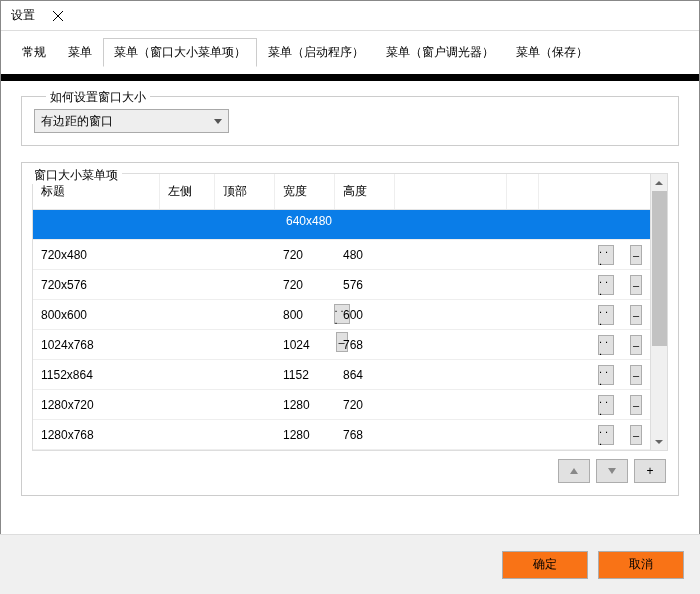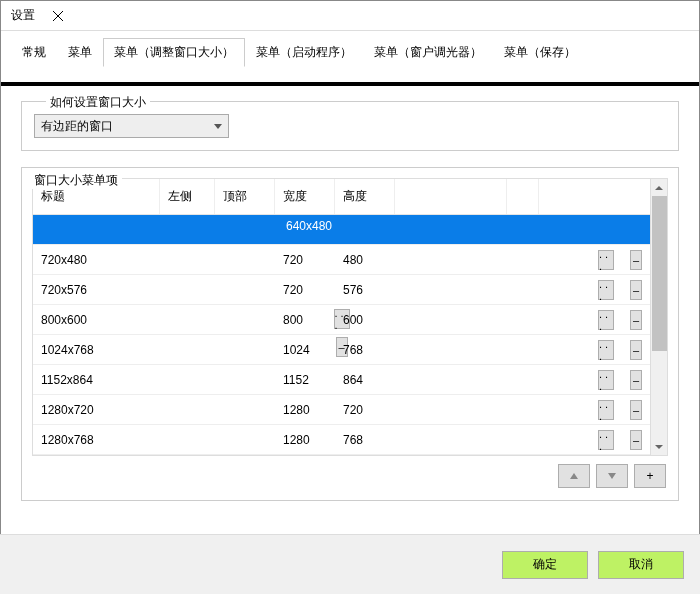--- a/index.html
+++ b/index.html
@@ -1,21 +1,21 @@
 <!DOCTYPE html>
 <html><head>
 <meta charset="utf-8">
 <style>
 * { box-sizing: border-box; margin: 0; padding: 0; }
 body { font-family: "Microsoft YaHei", "Segoe UI", sans-serif; font-size: 12px; background: #fff; width: 700px; height: 594px; overflow: hidden; border: 1px solid #888; }
 .titlebar { display: flex; align-items: center; justify-content: flex-start; height: 30px; padding: 0 0 0 10px; border-bottom: 1px solid #ddd; }
 .titlebar .title { font-size: 12px; }
 .titlebar .close { width: 45px; height: 30px; display: flex; align-items: center; justify-content: center; cursor: pointer; }
 .titlebar .close svg { width: 10px; height: 10px; }
-.tabs { display: flex; padding: 6px 10px 16px 10px; border-bottom: 4px solid #000000; }
+.tabs { display: flex; padding: 6px 10px 8px 10px; border-bottom: 7px solid #000000; }
 .tab { padding: 5px 10px; cursor: pointer; border: 1px solid transparent; position: relative; top: 1px; }
 .tab.active { border: 1px solid #ccc; border-bottom: 1px solid #fff; background: #fff; }
 .content { padding: 15px 20px 10px 20px; }
 .fieldset { border: 1px solid #ccc; padding: 12px; position: relative; margin-bottom: 16px; }
 .fieldset .legend { position: absolute; top: -8px; left: 24px; background: #fff; padding: 0 4px; }
 .dropdown { width: 195px; height: 24px; border: 1px solid #aaa; background: #eee; display: flex; align-items: center; justify-content: space-between; padding: 0 6px; cursor: pointer; }
 .dropdown .chev { width: 0; height: 0; border-left: 4px solid transparent; border-right: 4px solid transparent; border-top: 5px solid #555; }
 .fieldset2 { border: 1px solid #ccc; position: relative; padding: 10px; margin-bottom: 10px; }
 .fieldset2 .legend { position: absolute; top: -8px; left: 8px; background: #fff; padding: 0 4px; margin-top: 12px; }
 .table-wrap { display: flex; border: 1px solid #ddd; }
@@ -43,40 +43,40 @@
 .scroll-btn.down .arr { border-top: 4px solid #666; }
 .scroll-thumb { background: #c2c2c2; width: 15px; margin: 0 auto; height: 155px; border-radius: 0; }
 .scroll-track { flex: 1; display: flex; flex-direction: column; }
 .list-actions { display: flex; justify-content: flex-end; gap: 6px; padding: 8px 2px 2px 2px; }
 .list-actions .btn { width: 32px; height: 24px; background: #e1e1e1; border: 1px solid #adadad; display: flex; align-items: center; justify-content: center; cursor: pointer; }
 .list-actions .btn.disabled { color: #aaa; }
 .list-actions .btn .arr { width: 0; height: 0; border-left: 4px solid transparent; border-right: 4px solid transparent; }
 .list-actions .btn.up .arr { border-bottom: 6px solid #888; }
 .list-actions .btn.down .arr { border-top: 6px solid #888; }
 .footer { display: flex; justify-content: flex-end; gap: 10px; padding: 8px 16px; border-top: 1px solid #ddd; position: absolute; bottom: 0; left: 0; right: 0; background: #f0f0f0; height: 60px; align-items: center; }
-.footer .btn { width: 86px; height: 28px; background: #bef264; border: 1px solid #adadad; display: flex; align-items: center; justify-content: center; cursor: pointer; font-size: 12px; text-align: right; }
+.footer .btn { width: 86px; height: 28px; background: #f97316; border: 1px solid #adadad; display: flex; align-items: center; justify-content: center; cursor: pointer; font-size: 12px; text-align: right; }
 .th.col-left, .th.col-top { word-break: break-all; line-height: 1.1; }
 </style>
 </head>
 <body>
 
 <div class="titlebar">
   <span class="title">设置</span>
   <div class="close">
     <svg viewBox="0 0 10 10">
         <line x1="0" y1="0" x2="10" y2="10" stroke="#000" stroke-width="1"></line>
         <line x1="10" y1="0" x2="0" y2="10" stroke="#000" stroke-width="1"></line>
       </svg>
   </div>
 </div>
 
 <div class="tabs" id="tabs">
     <div class="tab">常规</div>
     <div class="tab">菜单</div>
-    <div class="tab active">菜单（调整窗口大小）</div>
+    <div class="tab active">菜单（窗口大小菜单项）</div>
     <div class="tab">菜单（启动程序）</div>
     <div class="tab">菜单（窗户调光器）</div>
     <div class="tab">菜单（保存）</div>
   </div>
 
 <div class="content">
 
   <div class="fieldset">
     <span class="legend">如何设置窗口大小</span>
     <div class="dropdown">

